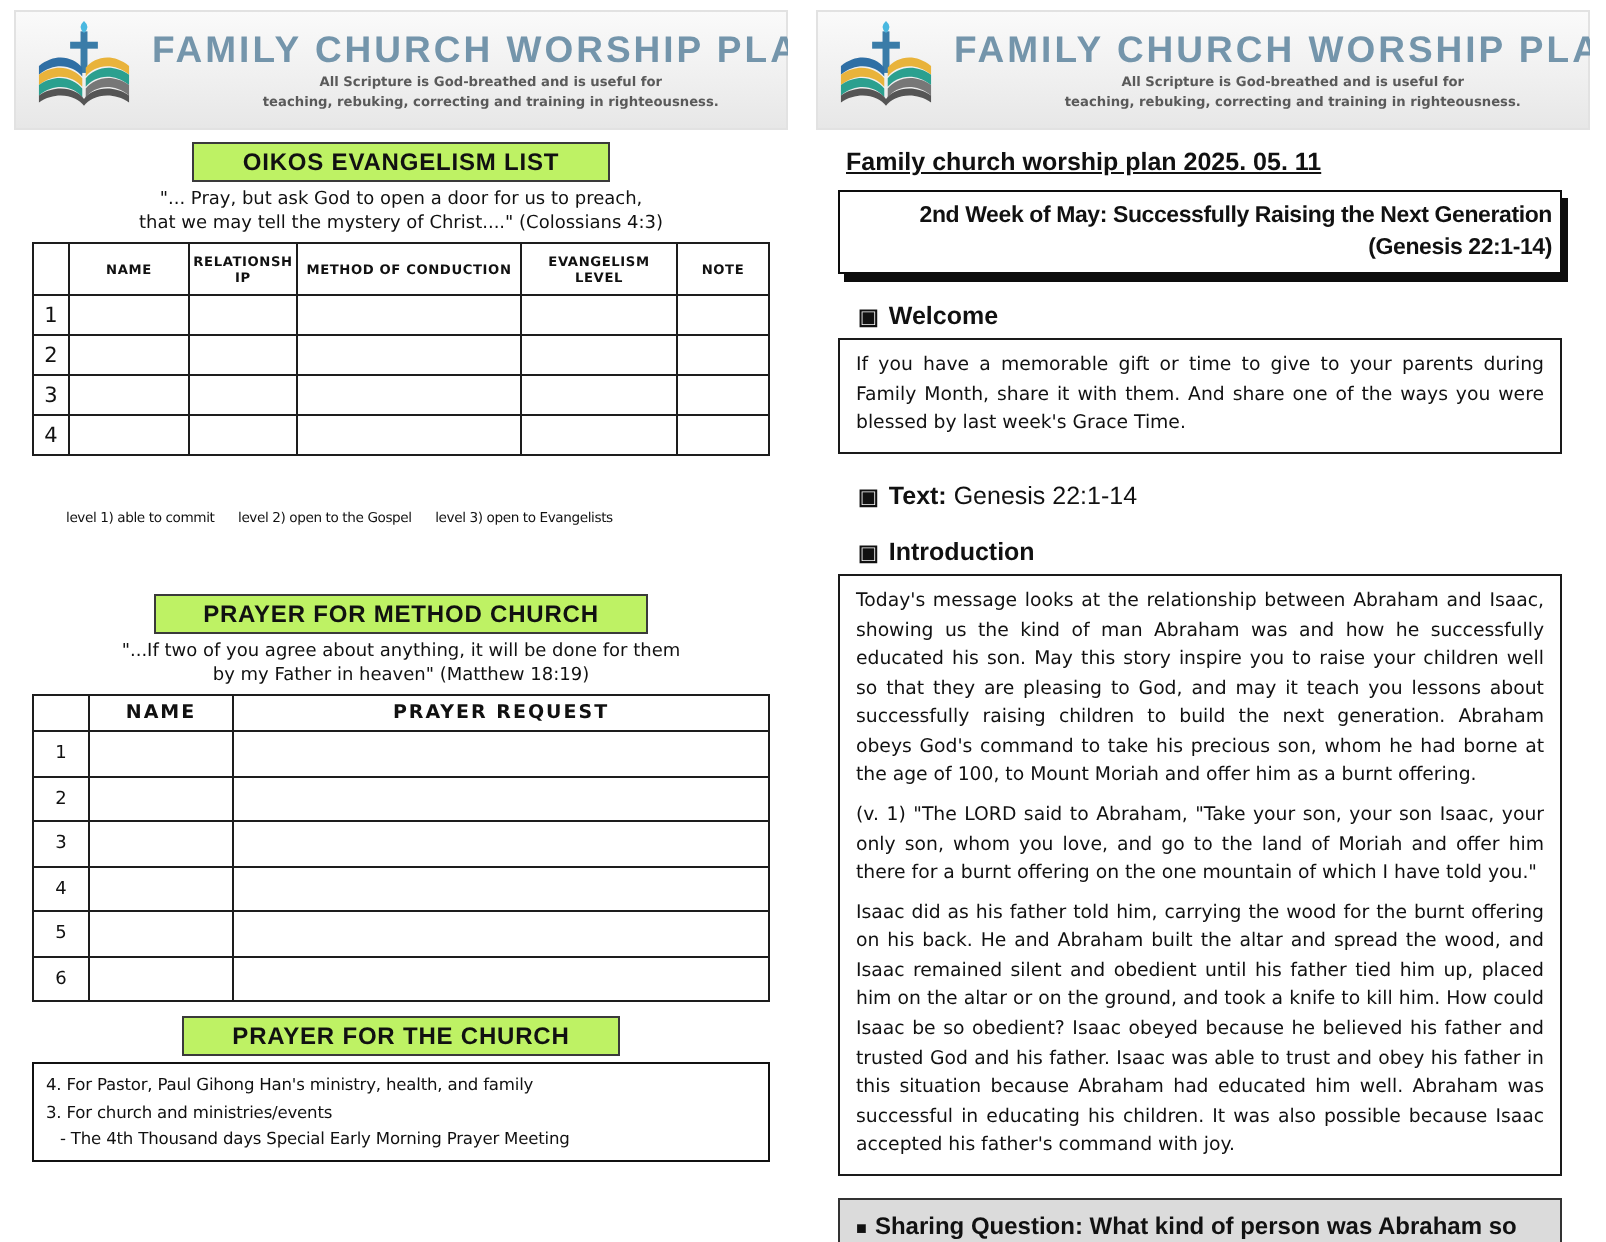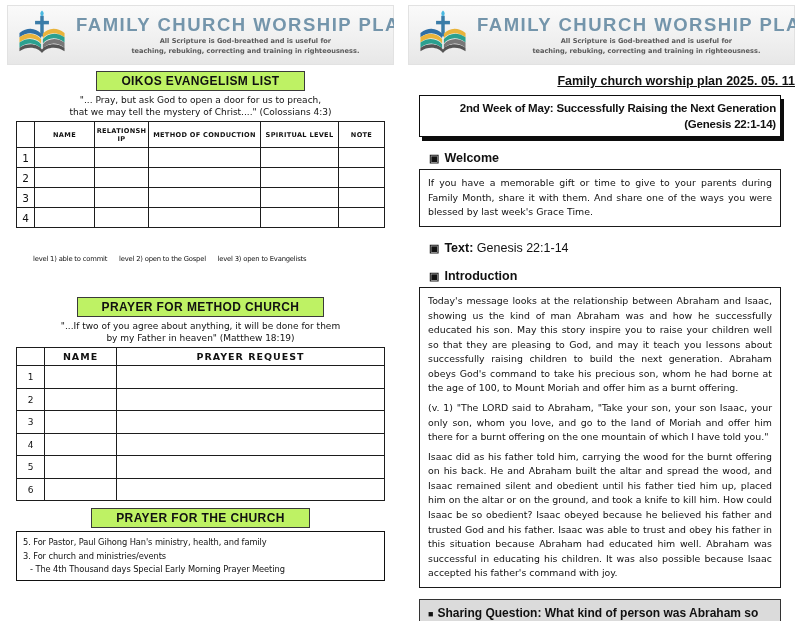--- a/index.html
+++ b/index.html
@@ -36,21 +36,21 @@
   .house-table th { height:18px; font-size:9.5px; font-weight:bold; letter-spacing:1px; text-align:center; }
   .house-table td { height:22.5px; }
   .house-table td.num { text-align:center; font-size:9px; }
 
   .church-box { margin:2px 9px 0 9px; border:1.6px solid #111; padding:4px 6px; overflow:hidden; }
   .church-line { font-size:8.3px; letter-spacing:-.1px; line-height:1.6; white-space:pre; }
   .church-line.ind1 { margin-left:7px; }
 
   
   .doc-title { margin:9px 0 7px 15px; font-family:"Liberation Sans",sans-serif; font-size:12.5px; font-weight:bold;
-               text-decoration:underline;text-align:right; }
+               text-decoration:underline; }
   .week-box { margin:0 14px 0 11px; border:1.6px solid #0d0d0d; box-shadow:3px 4px 0 #0d0d0d;
               padding:4px 4px; text-align:right; font-family:"Liberation Sans",sans-serif;
               font-size:11.5px; font-weight:bold; letter-spacing:-.2px; line-height:1.4; }
   .rp-heading { margin:14px 0 4px 21px; font-family:"Liberation Sans",sans-serif; font-size:12.5px; font-weight:bold; }
   .rp-heading .bullet { font-size:11px; margin-right:5px; }
   .rp-heading .normal { font-weight:normal; }
   .rp-box { margin:0 14px 0 11px; border:1.2px solid #1a1a1a; padding:6px 8px; font-size:9.4px; line-height:1.55;
             text-align:justify; }
   .rp-box p + p { margin-top:5px; }
   .sharing-box { margin:11px 14px 0 11px; background:#dbdbdb; border:1.2px solid #333; padding:5px 8px;
@@ -98,21 +98,21 @@
         <col style="width:112px">
         <col style="width:78px">
         <col style="width:46px">
       </colgroup>
     <tbody>
         <tr>
       <th></th>
       <th>NAME</th>
       <th>RELATIONSHIP</th>
       <th>METHOD OF CONDUCTION</th>
-      <th>SPIRITUAL LEVEL</th>
+      <th>EVANGELISM LEVEL</th>
       <th>NOTE</th>
     </tr>
     <tr>
           <td class="num">1</td>
           <td></td>
           <td></td>
           <td></td>
           <td></td>
           <td></td>
         </tr>
@@ -192,21 +192,21 @@
     <tr>
           <td class="num">6</td>
           <td></td>
           <td></td>
         </tr>
   </tbody>
     </table>
 
   <div class="section-title" style="margin-top:7px">PRAYER FOR THE CHURCH</div>
   <div class="church-box">
-    <div class="church-line">5. For Pastor, Paul Gihong Han's ministry, health, and family</div>
+    <div class="church-line">4. For Pastor, Paul Gihong Han's ministry, health, and family</div>
     <div class="church-line">3. For church and ministries/events</div>
     <div class="church-line ind1">- The 4th Thousand days Special Early Morning Prayer Meeting</div>
 
   </div>
 </div>
 
 <div class="page" id="page-right">
 
   <div class="banner">
     <span>

